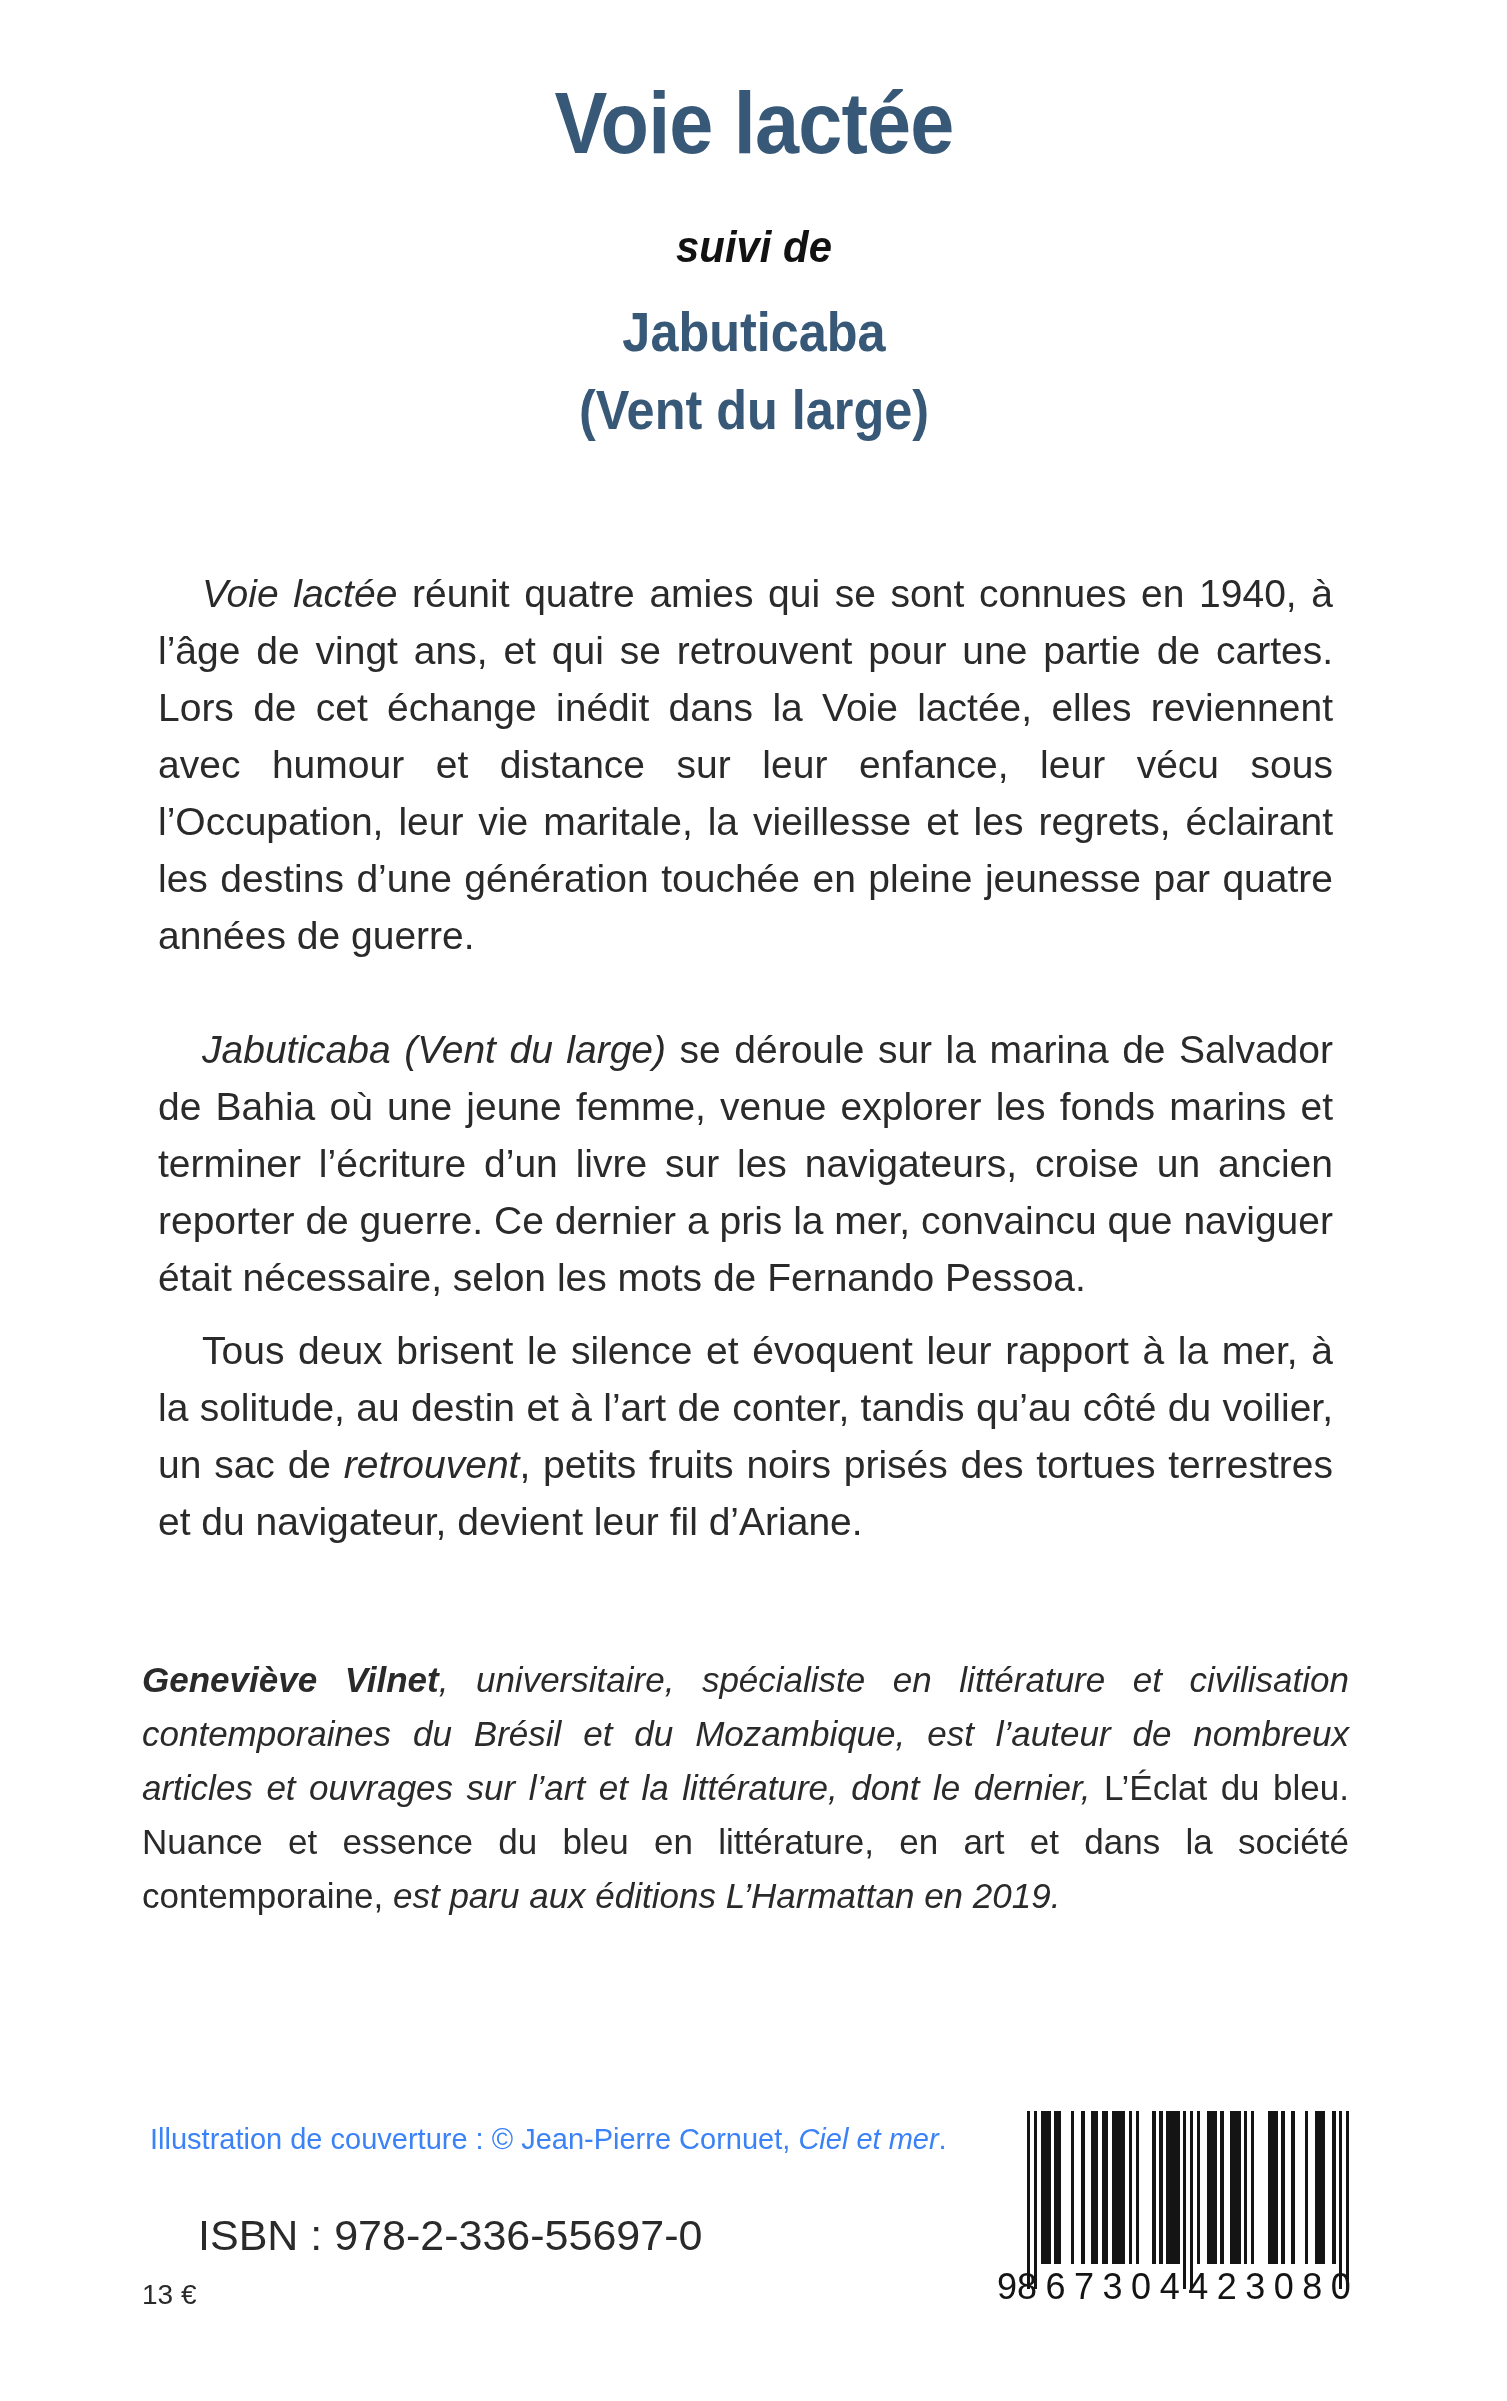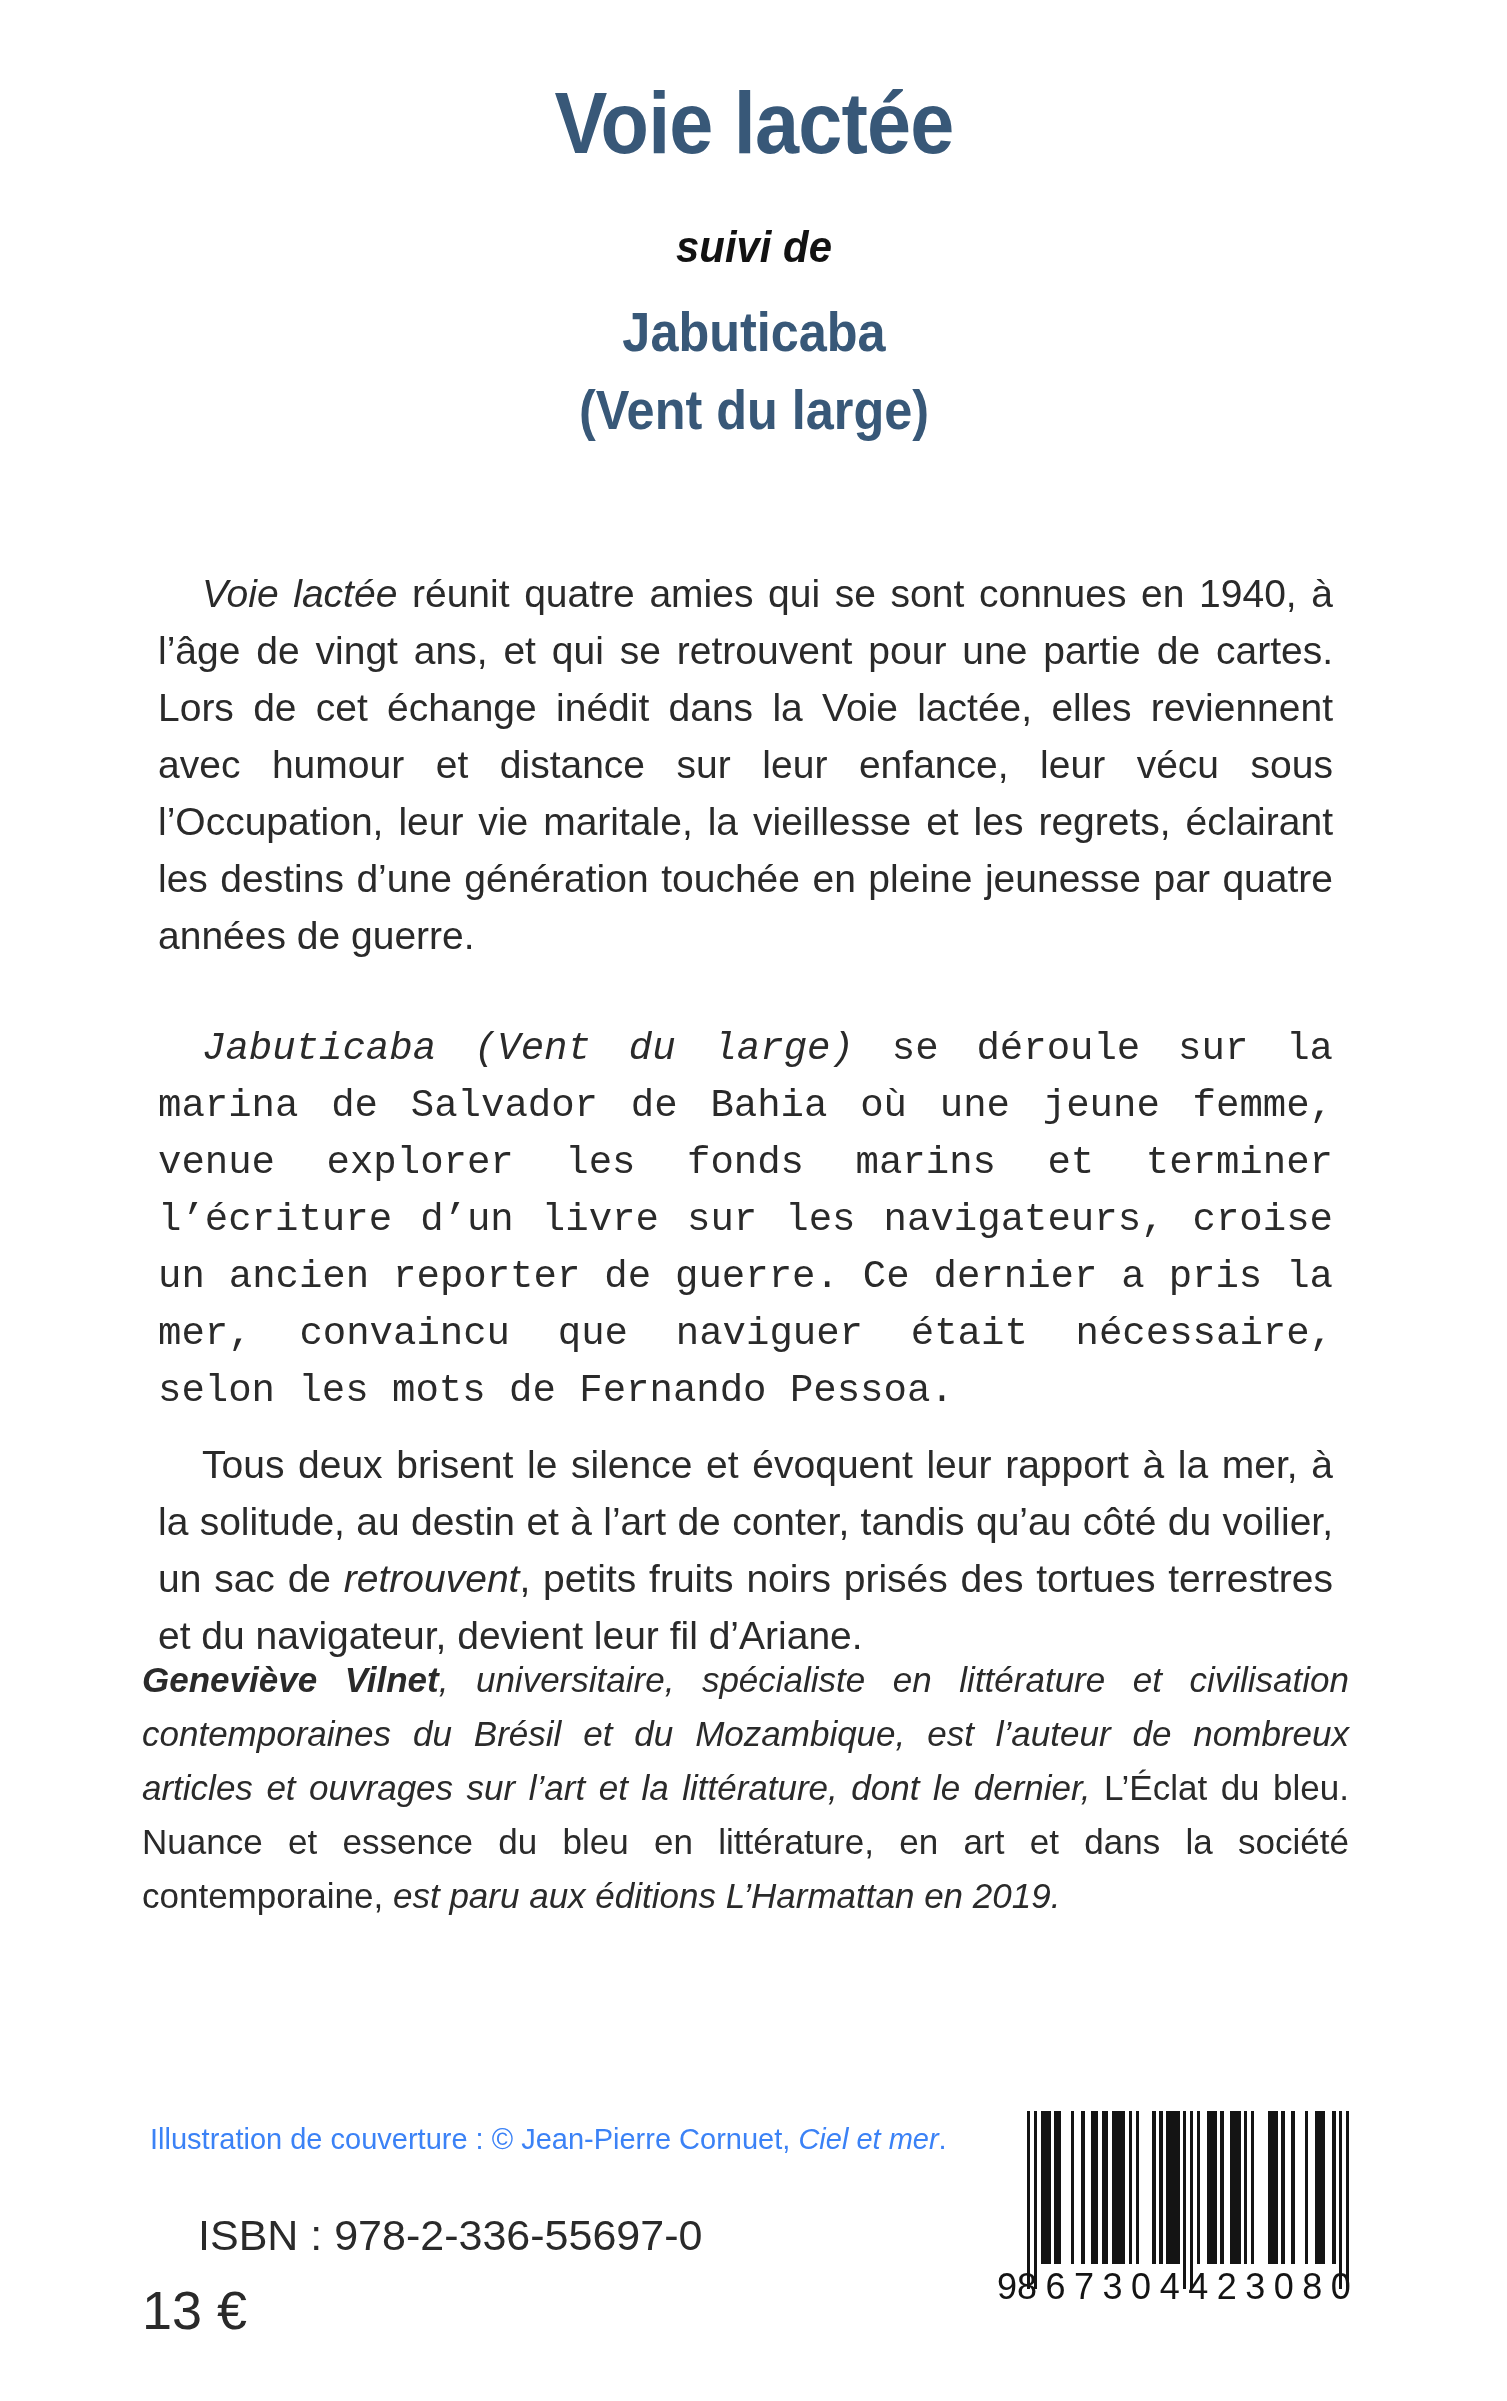--- a/index.html
+++ b/index.html
@@ -30,37 +30,37 @@
   .second-title.line1{top:299px;}
   .second-title.line2{top:377px;}
 
   
   .synopsis{
     left:142px;right:159px;top:549px;
     font-size:39px;line-height:57px;color:#2a2a2a;
     text-align:justify;
   }
   .synopsis p{margin:16px;text-indent:44px;}
-  .synopsis p.gap{margin-top:57px;font-family:Liberation Mono, monospace;}
+  .synopsis p.gap{margin-top:57px;}
 
   
   .bio{
     left:142px;right:159px;top:1653px;
     font-size:35px;line-height:54px;color:#2a2a2a;
     text-align:justify;font-style:italic;
   }
 
   .seg-italic{font-style:italic;}
   .seg-bold-italic{font-style:italic;font-weight:700;margin-top:43px;}
   .seg-roman{font-style:normal;}
 
   
   .credit{left:150px;top:2123px;font-size:29px;color:#3b82f6;}
   .isbn{left:150px;top:2211px;font-size:43px;color:#2a2a2a;margin-left:48px;}
-  .price{left:142px;top:2279px;font-size:54px;color:#2a2a2a;text-align:right;}
+  .price{left:142px;top:2279px;font-size:28px;color:#2a2a2a;text-align:right;}
 
   
   .barcode{left:1027px;top:2111px;width:320px;}
   .bc-bars{display:flex;height:153px;overflow:visible;}
   .bc-module{flex:0 0 3.4px;height:153px;}
   .bc-module.on{background:#141414;}
   .bc-module.guard{height:178px;}
   .bc-digits{
     display:flex;align-items:flex-end;
     margin:1.9px 0 0 -30px;width:350px;

